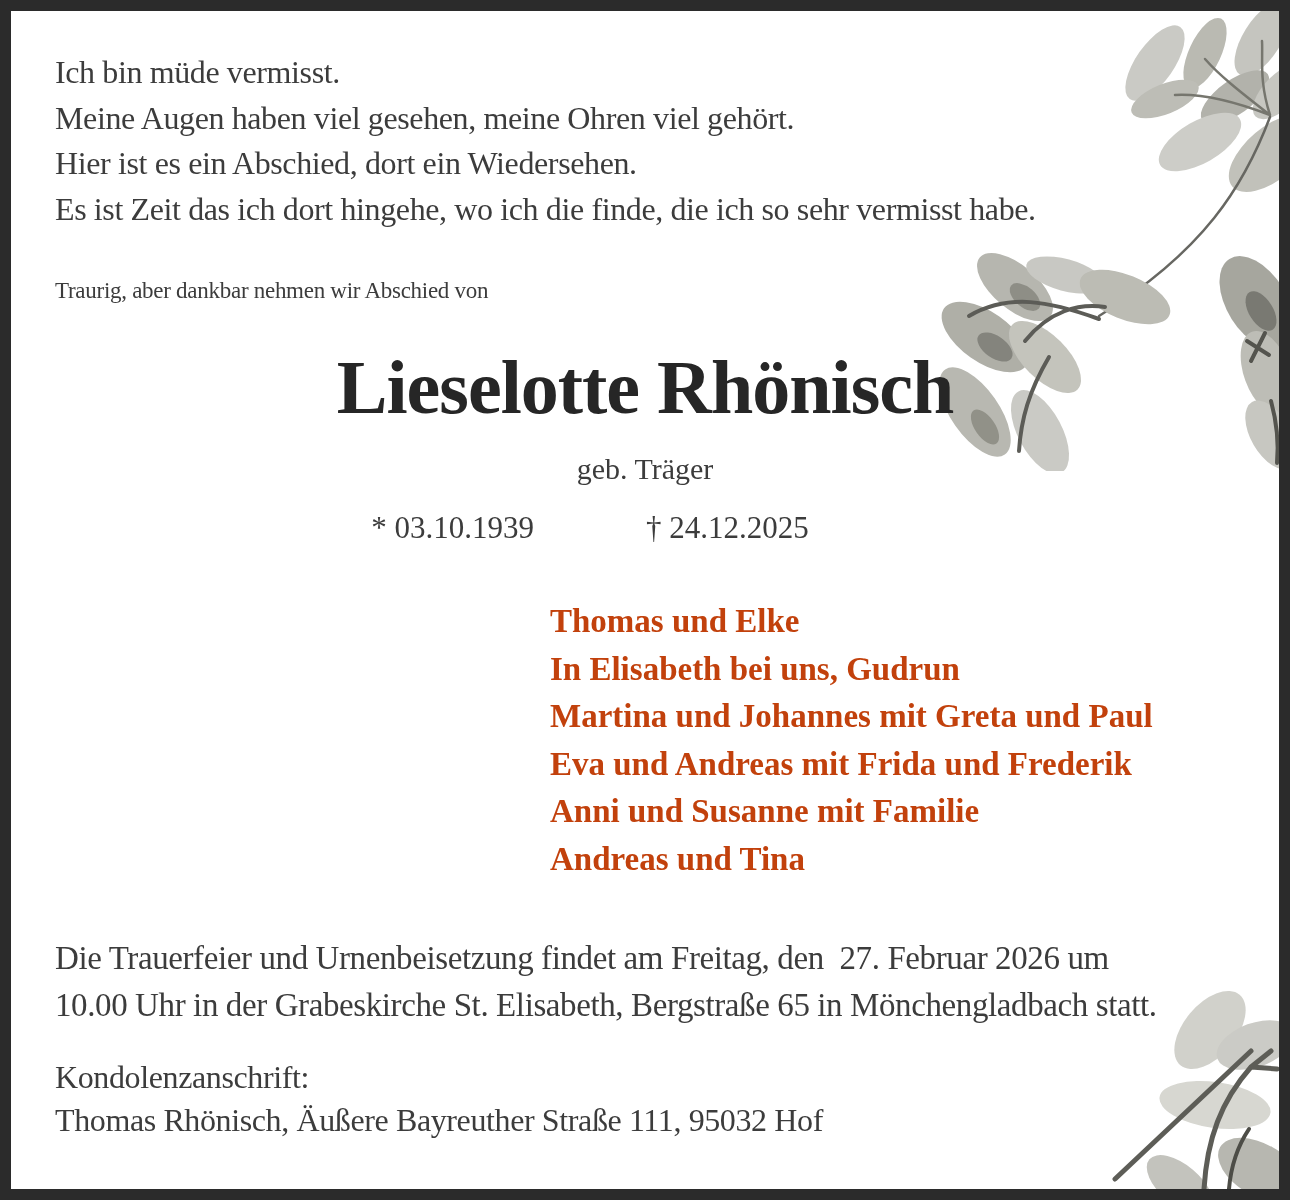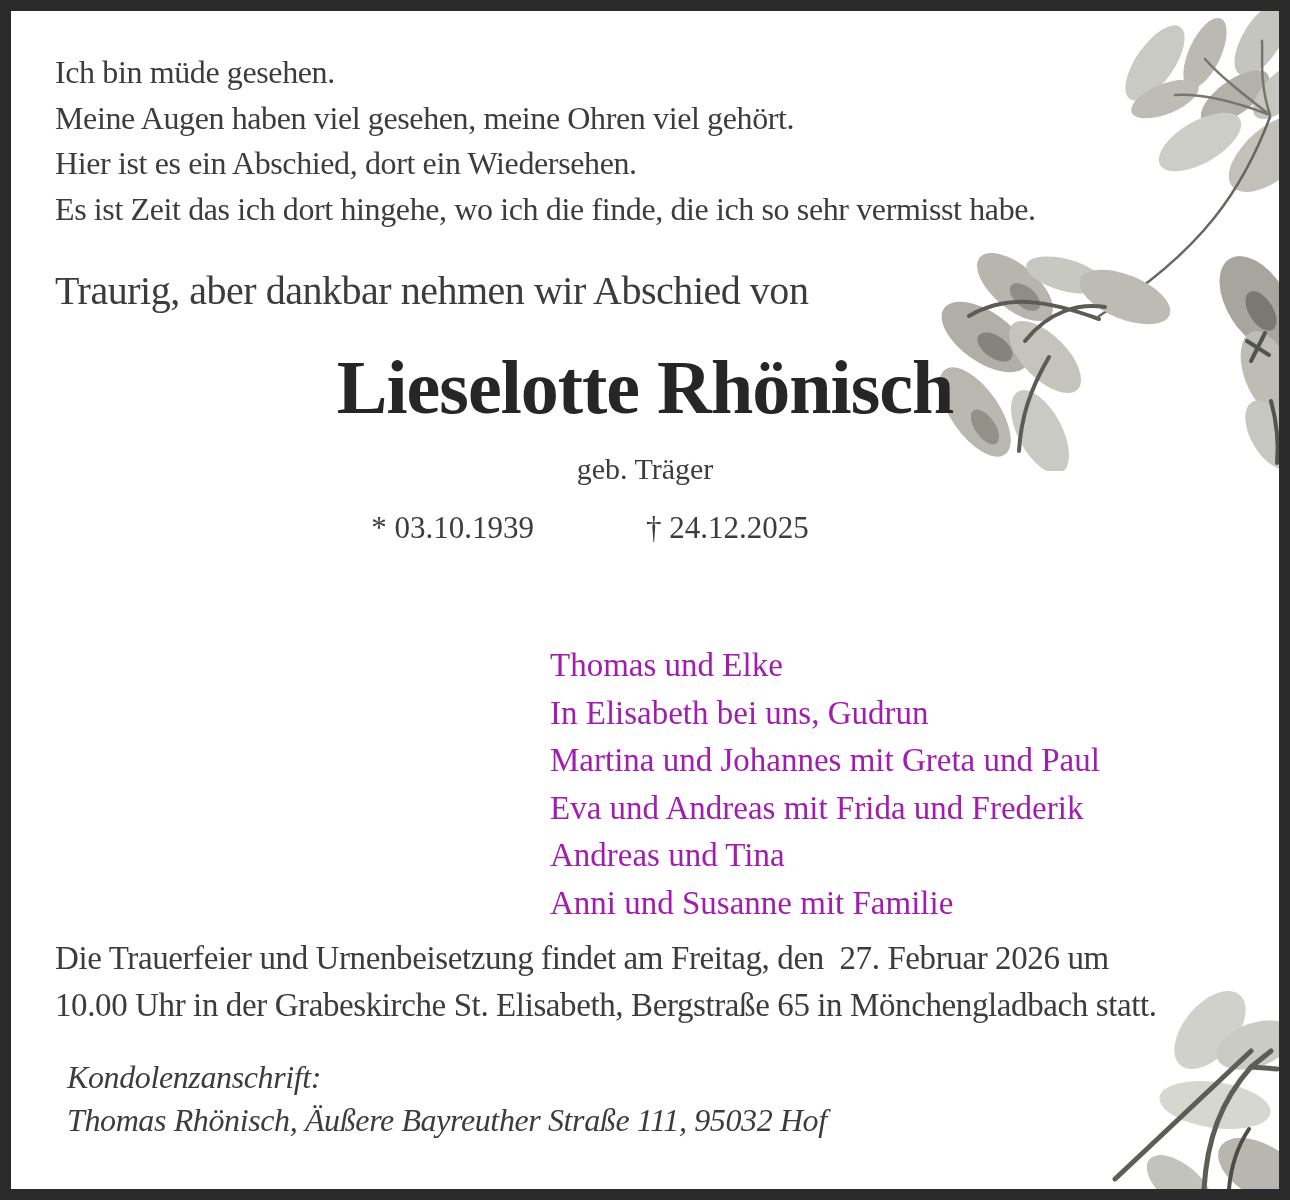--- a/index.html
+++ b/index.html
@@ -19,21 +19,21 @@
   }
   .txt{white-space:pre-wrap;}
   .epigraph{
     position:absolute;left:55px;top:50px;
     font-size:32px;line-height:45.5px;
     letter-spacing:-0.012em;
     z-index:2;
   }
   .intro{
     position:absolute;left:55px;top:268px;
-    font-size:40px;line-height:45px;
+    font-size:23px;line-height:45px;
     letter-spacing:-0.012em;
     z-index:2;
   }
   .name-row{
     position:absolute;left:0;top:346px;width:1290px;
     text-align:center;z-index:2;
   }
   .name{
     display:inline-block;
     font-size:76px;font-weight:bold;color:#262626;
@@ -43,32 +43,32 @@
     position:absolute;left:0;top:452px;width:1290px;
     text-align:center;font-size:30px;z-index:2;
   }
   .dates-row{
     position:absolute;left:0;top:510px;width:1180px;
     display:flex;justify-content:center;gap:112px;
     font-size:31px;z-index:2;
   }
   .mourners{
     position:absolute;left:550px;top:598px;
-    font-size:33px;font-weight:normal;line-height:47.5px;
-    color:#a21caf;z-index:2;margin-top:44px;
+    font-size:33px;font-weight:bold;line-height:47.5px;
+    color:#c2410c;z-index:2;
   }
   .funeral{
     position:absolute;left:55px;top:926px;
     font-size:33px;line-height:47px;
     letter-spacing:-0.012em;z-index:2;margin-top:9px;
   }
   .condolence{
-    position:absolute;left:67px;top:1056px;
+    position:absolute;left:55px;top:1056px;
     font-size:32px;line-height:43px;
-    letter-spacing:-0.012em;z-index:2;font-style:italic;
+    letter-spacing:-0.012em;z-index:2;
   }
   .deco{position:absolute;z-index:1;}
   .deco-top-right{right:11px;top:11px;}
   .deco-bottom-right{right:11px;bottom:11px;}
 </style>
 </head>
 <body>
 
 <div class="page">
 
@@ -114,21 +114,21 @@
       <ellipse cx="146" cy="66" rx="40" ry="22" fill="#c9c9c3" transform="rotate(-20 146 66)"></ellipse>
       <ellipse cx="106" cy="126" rx="56" ry="23" fill="#d5d5cf" transform="rotate(8 106 126)"></ellipse>
       <ellipse cx="71" cy="206" rx="40" ry="20" fill="#c0c0ba" transform="rotate(40 71 206)"></ellipse>
       <ellipse cx="151" cy="191" rx="46" ry="26" fill="#b4b4ac" transform="rotate(30 151 191)"></ellipse>
       <path d="M6,200 L142,72 M95,210 C98,160 112,122 142,88 M142,88 l20,-16 m-20,16 l26,2" stroke="#55554f" stroke-width="5" fill="none" stroke-linecap="round"></path>
       <path d="M120,210 C122,186 128,168 140,150" stroke="#44443e" stroke-width="4" fill="none" stroke-linecap="round"></path>
     </g>
   </svg>
 
   <div class="epigraph">
-    <div class="txt">Ich bin müde gesehen.</div>
+    <div class="txt">Ich bin müde vermisst.</div>
     <div class="txt">Meine Augen haben viel gesehen, meine Ohren viel gehört.</div>
     <div class="txt">Hier ist es ein Abschied, dort ein Wiedersehen.</div>
     <div class="txt">Es ist Zeit das ich dort hingehe, wo ich die finde, die ich so sehr vermisst habe.</div>
   </div>
 
   <div class="intro txt">Traurig, aber dankbar nehmen wir Abschied von</div>
 
   <div class="name-row">
     <span class="name txt">Lieselotte Rhönisch</span>
   </div>
@@ -138,22 +138,22 @@
   <div class="dates-row">
     <span class="txt">* 03.10.1939</span>
     <span class="txt">† 24.12.2025</span>
   </div>
 
   <div class="mourners">
     <div class="txt">Thomas und Elke</div>
     <div class="txt">In Elisabeth bei uns, Gudrun</div>
     <div class="txt">Martina und Johannes mit Greta und Paul</div>
     <div class="txt">Eva und Andreas mit Frida und Frederik</div>
+    <div class="txt">Anni und Susanne mit Familie</div>
     <div class="txt">Andreas und Tina</div>
-    <div class="txt">Anni und Susanne mit Familie</div>
   </div>
 
   <div class="funeral">
     <div class="txt">Die Trauerfeier und Urnenbeisetzung findet am Freitag, den  27. Februar 2026 um</div>
     <div class="txt">10.00 Uhr in der Grabeskirche St. Elisabeth, Bergstraße 65 in Mönchengladbach statt.</div>
   </div>
 
   <div class="condolence">
     <div class="txt">Kondolenzanschrift:</div>
     <div class="txt">Thomas Rhönisch, Äußere Bayreuther Straße 111, 95032 Hof</div>

